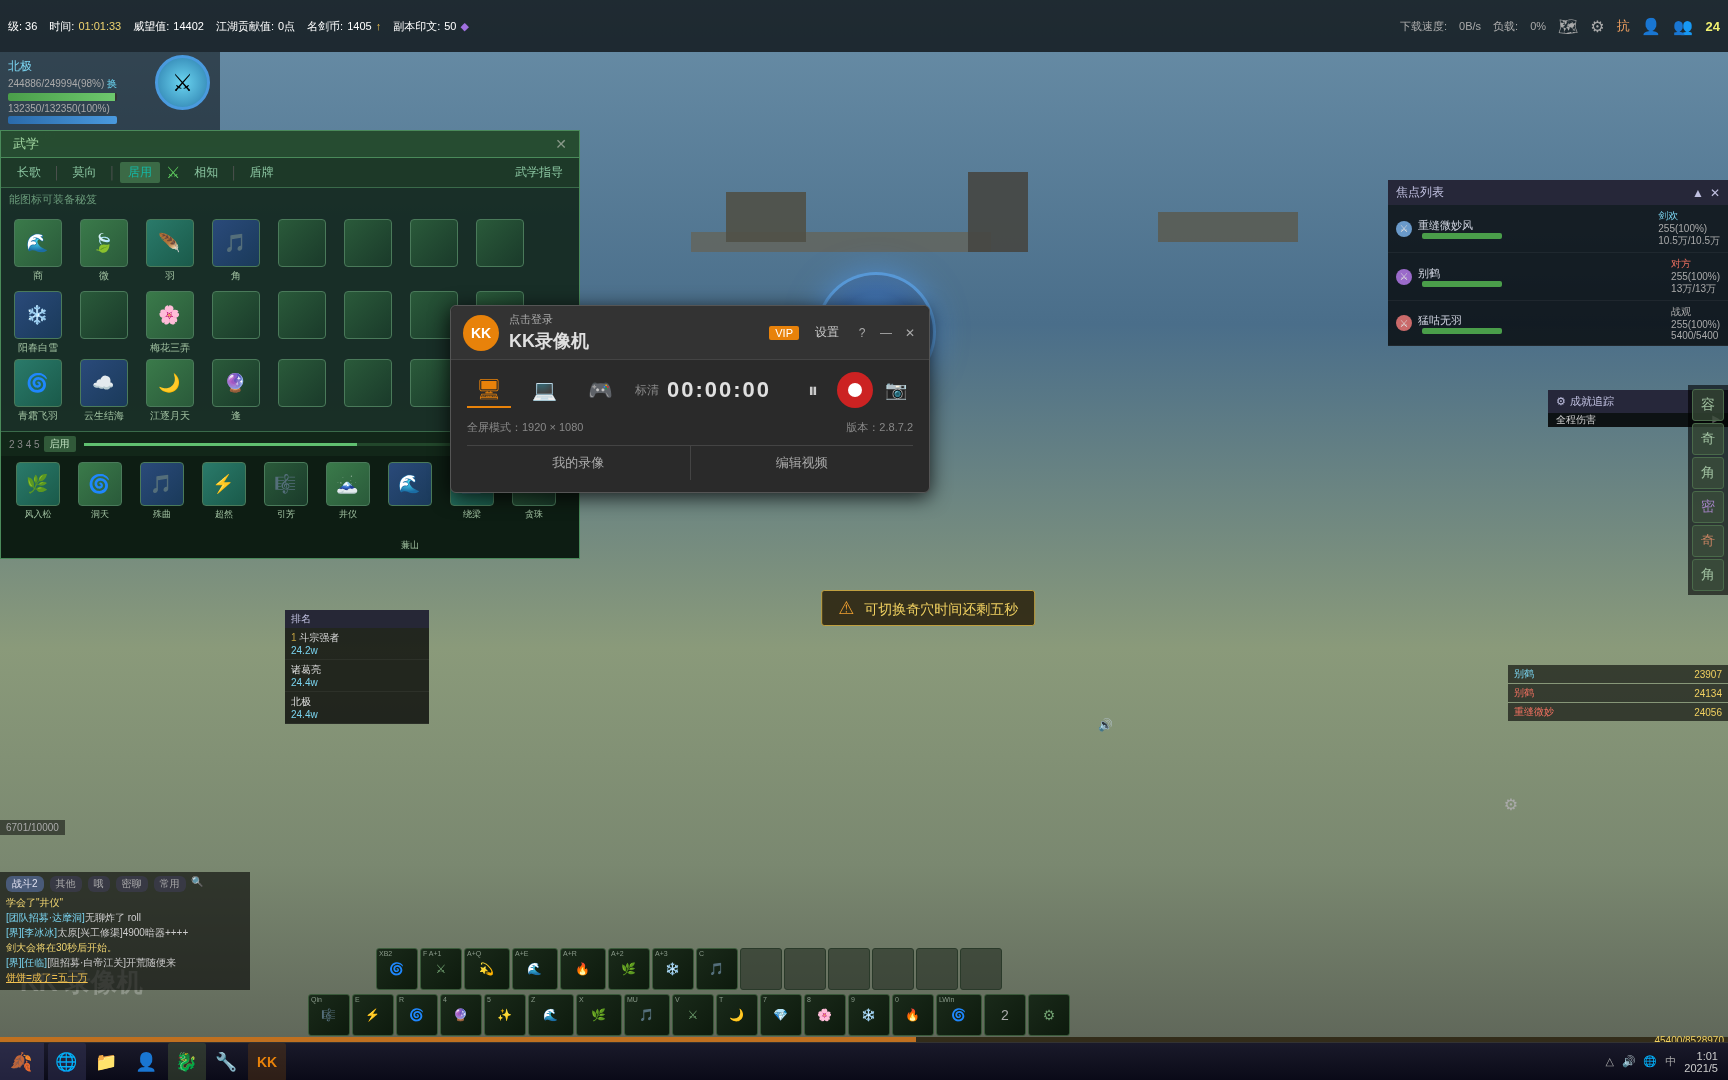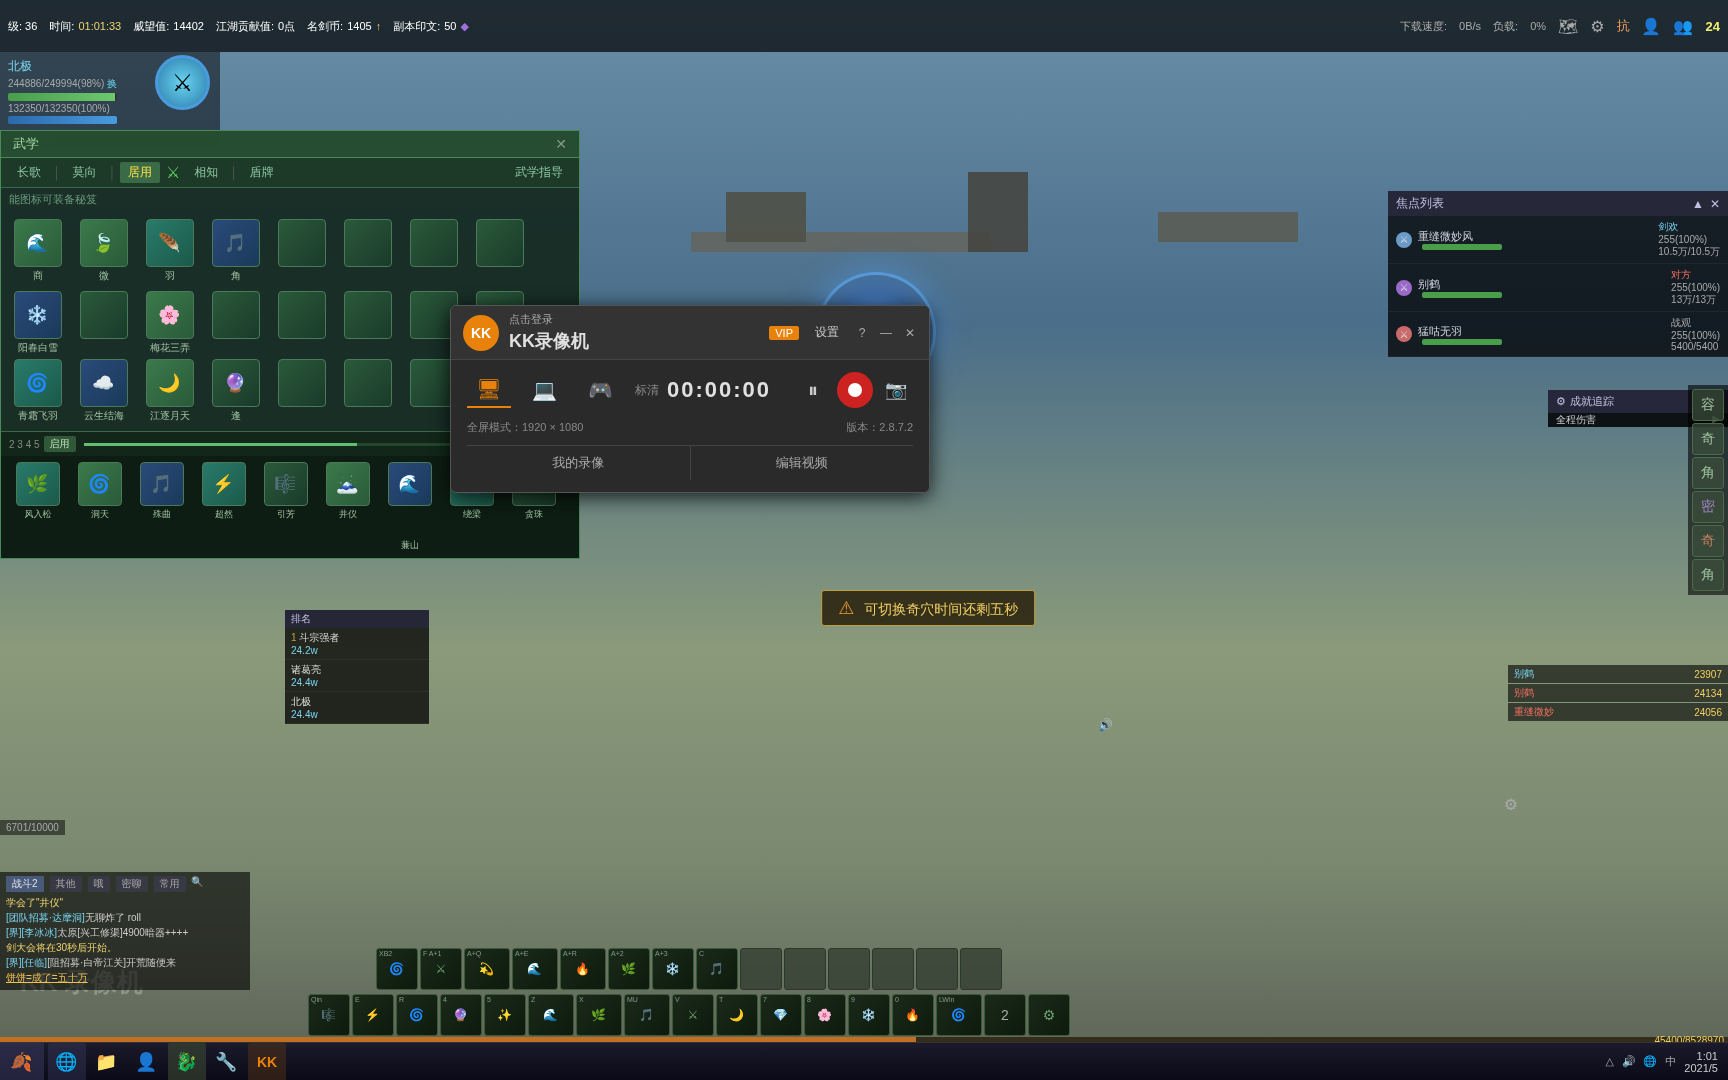--- a/index.html
+++ b/index.html
@@ -144,21 +144,21 @@
     }
 
     .martial-tab {
       padding: 2px 8px;
       cursor: pointer;
       border-radius: 2px;
     }
 
     .martial-tab.active {
       background: rgba(80,140,90,0.6);
-      color: #fde047;
+      color: #14b8a6;
     }
 
     .martial-subtitle {
       font-size: 11px;
       color: #6a9a7a;
       padding: 4px 8px;
     }
 
     .skills-grid {
       display: grid;
@@ -380,21 +380,21 @@
       color: #aaa;
       cursor: pointer;
       border-right: 1px solid #444;
     }
 
     .kk-tab:last-child { border-right: none; }
 
     
     .right-panel {
       position: absolute;
-      top: 191px;
+      top: 180px;
       right: 0;
       width: 340px;
       background: rgba(0,0,0,0.75);
       z-index: 60;
       font-size: 11px;
       color: #ddd;
     }
 
     .right-panel-title {
       display: flex;
@@ -471,21 +471,21 @@
       display: flex;
       gap: 6px;
       margin-bottom: 4px;
       font-size: 10px;
     }
 
     .chat-tab {
       padding: 1px 6px;
       background: rgba(60,60,80,0.7);
       color: #aaa;
-      border-radius: 1px;
+      border-radius: 6px;
       cursor: pointer;
       text-align: center;
     }
 
     .chat-tab.active {
       background: rgba(80,100,140,0.8);
       color: #e0e0f0;
     }
 
     .chat-line {

